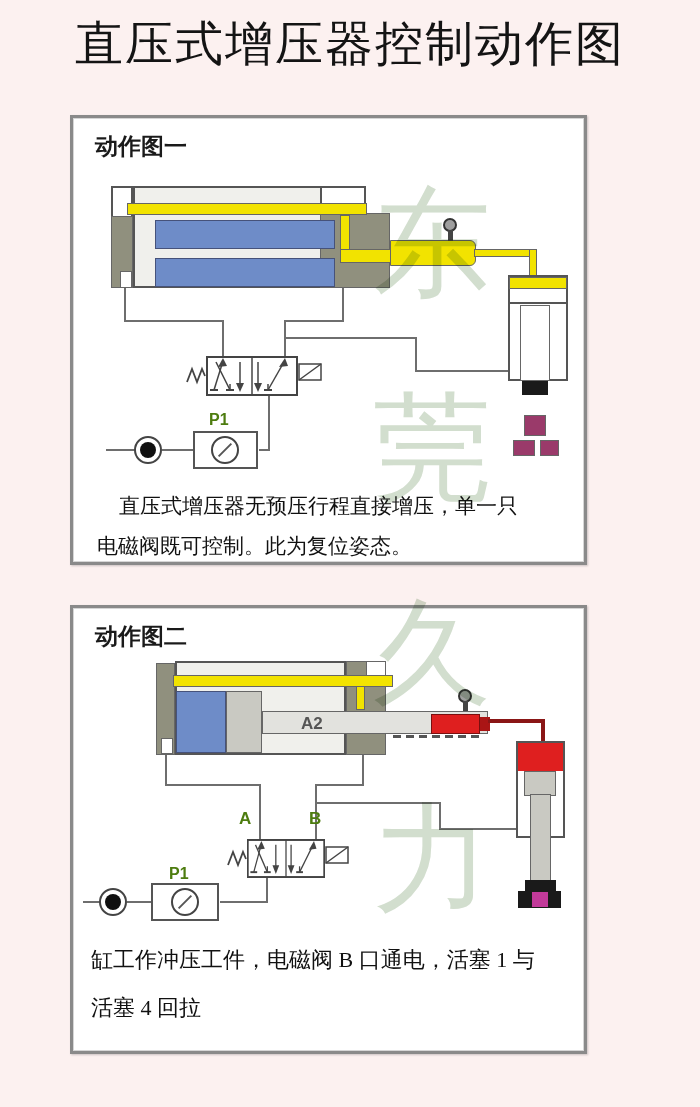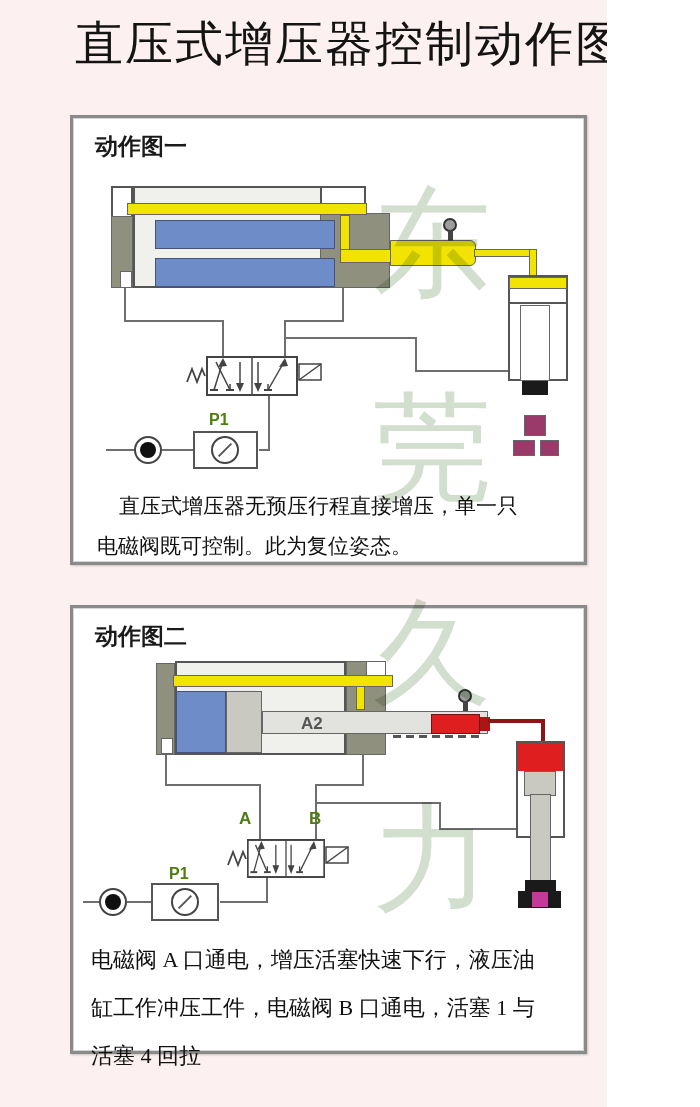--- a/index.html
+++ b/index.html
@@ -1,16 +1,16 @@
 <!DOCTYPE html>
 <html style="--bg: #fcf1f0; --panel_bg: #ffffff; --border_gray: #8a8a8a; --yellow: #f2e300; --blue: #6e8cc8; --cap_gray: #90907e; --body_gray: #f0f0ec; --mid_gray: #c9c9c2; --rod_gray: #e2e2de; --red: #df1f1f; --dark_red: #8a1616; --purple: #9a3a6a; --magenta: #c23a9a; --wire: #6e6e6e; --watermark: #adc2a5;"><head>
 <meta charset="utf-8">
 <style>
   html,body{margin:0;padding:0;}
-  .page{position:relative;width:607px;height:1107px;background:var(--bg,#fcf1f0);overflow:hidden;
+  .page{position:relative;width:700px;height:1107px;background:var(--bg,#fcf1f0);overflow:hidden;
         font-family:"Liberation Serif","DejaVu Serif",serif;}
   .abs{position:absolute;}
   .title{position:absolute;left:0;top:12px;width:700px;text-align:center;font-size:48px;
          letter-spacing:2px;color:#141414;font-weight:400;}
   .panel{position:absolute;left:70px;width:517px;background:var(--panel_bg,#fff);
          border:3px solid var(--border_gray,#8a8a8a);box-sizing:border-box;
          box-shadow:inset 0 0 0 1px #d6d6d6,1px 1px 2px rgba(0,0,0,.2);}
   .panel-label{position:absolute;left:22px;top:13px;font-size:23px;font-weight:bold;
                font-family:"Liberation Sans","DejaVu Sans",sans-serif;color:#1a1a1a;}
   .caption{position:absolute;color:#111;}
@@ -198,21 +198,20 @@
     <div class="smalllabel" style="left:96px;top:257px;font-size:16px;">P1</div>
     <div class="abs outl2" style="left:78px;top:275px;width:68px;height:38px;background:#fff;"></div>
     <div class="gauge-circle" style="left:98px;top:280px;">
       <div class="needle"></div>
     </div>
     <div class="src-outer" style="left:26px;top:280px;">
       <div class="src-inner"></div>
     </div>
 
     <div class="caption" style="left:18px;top:328px;width:492px;font-size:22px;line-height:48px;">
-      <div>电磁阀 A 口通电，增压活塞快速下行，液压油</div>
       <div>缸工作冲压工件，电磁阀 B 口通电，活塞 1 与</div>
       <div>活塞 4 回拉</div>
     </div>
   </div>
 
   <div class="wm" style="top:185px;">东</div>
   <div class="wm" style="top:390px;">莞</div>
   <div class="wm" style="top:595px;">久</div>
   <div class="wm" style="top:800px;">力</div>
 

